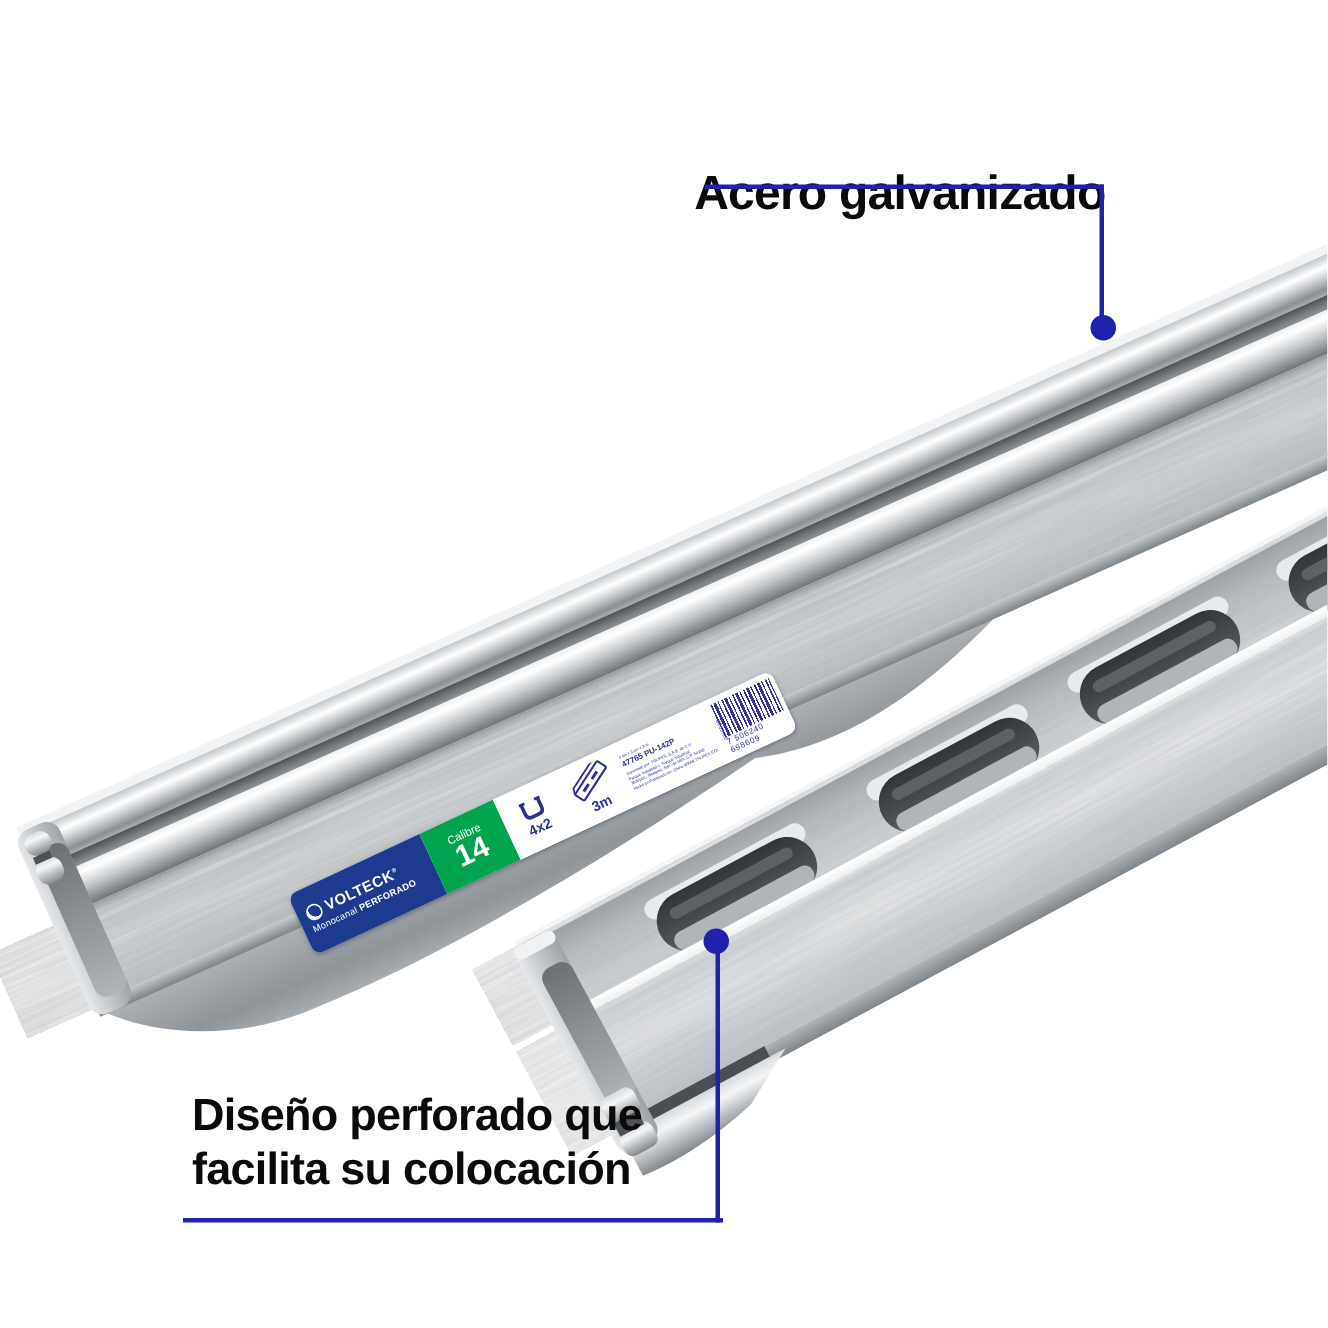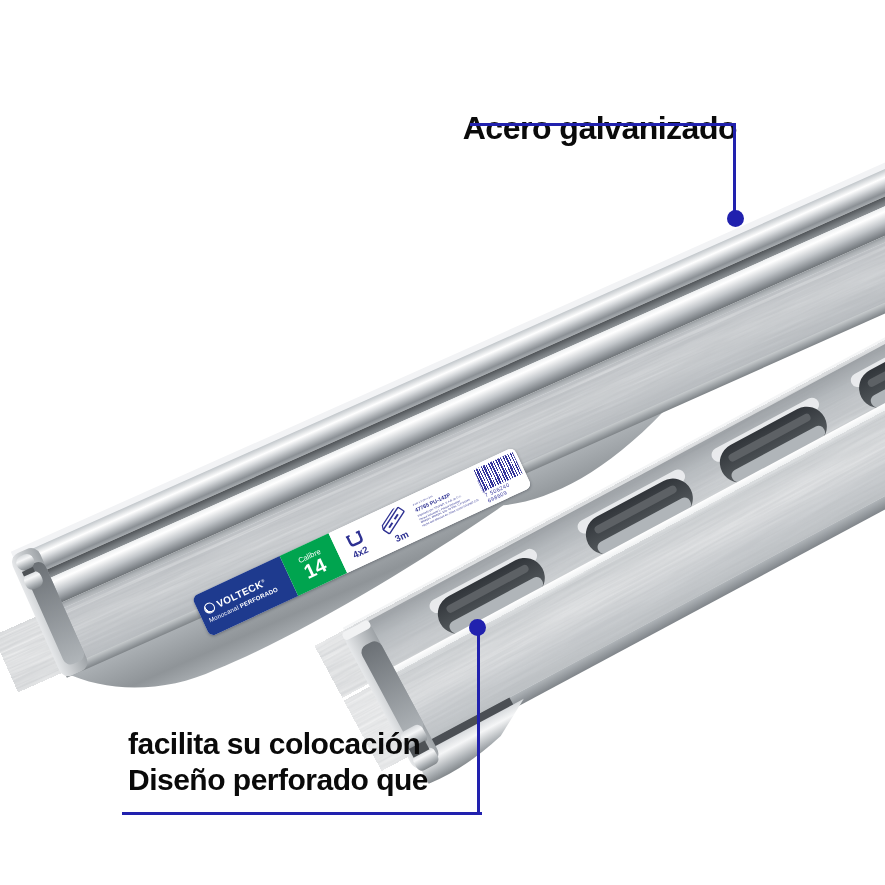--- a/index.html
+++ b/index.html
@@ -270,20 +270,20 @@
       </div>
     </div>
   </div>
 
   <div class="callout-text co-top">Acero galvanizado</div>
   <div class="co-line co-top-underline"></div>
   <div class="co-line co-top-vline"></div>
   <div class="co-dot co-dot-top"></div>
 
   <div class="callout-text co-bottom">
+    <div>Diseño perforado que</div>
     <div>facilita su colocación</div>
-    <div>Diseño perforado que</div>
   </div>
   <div class="co-line co-bot-underline"></div>
   <div class="co-line co-bot-vline"></div>
   <div class="co-dot co-dot-bottom"></div>
 
 </div>
 
 </body></html>

